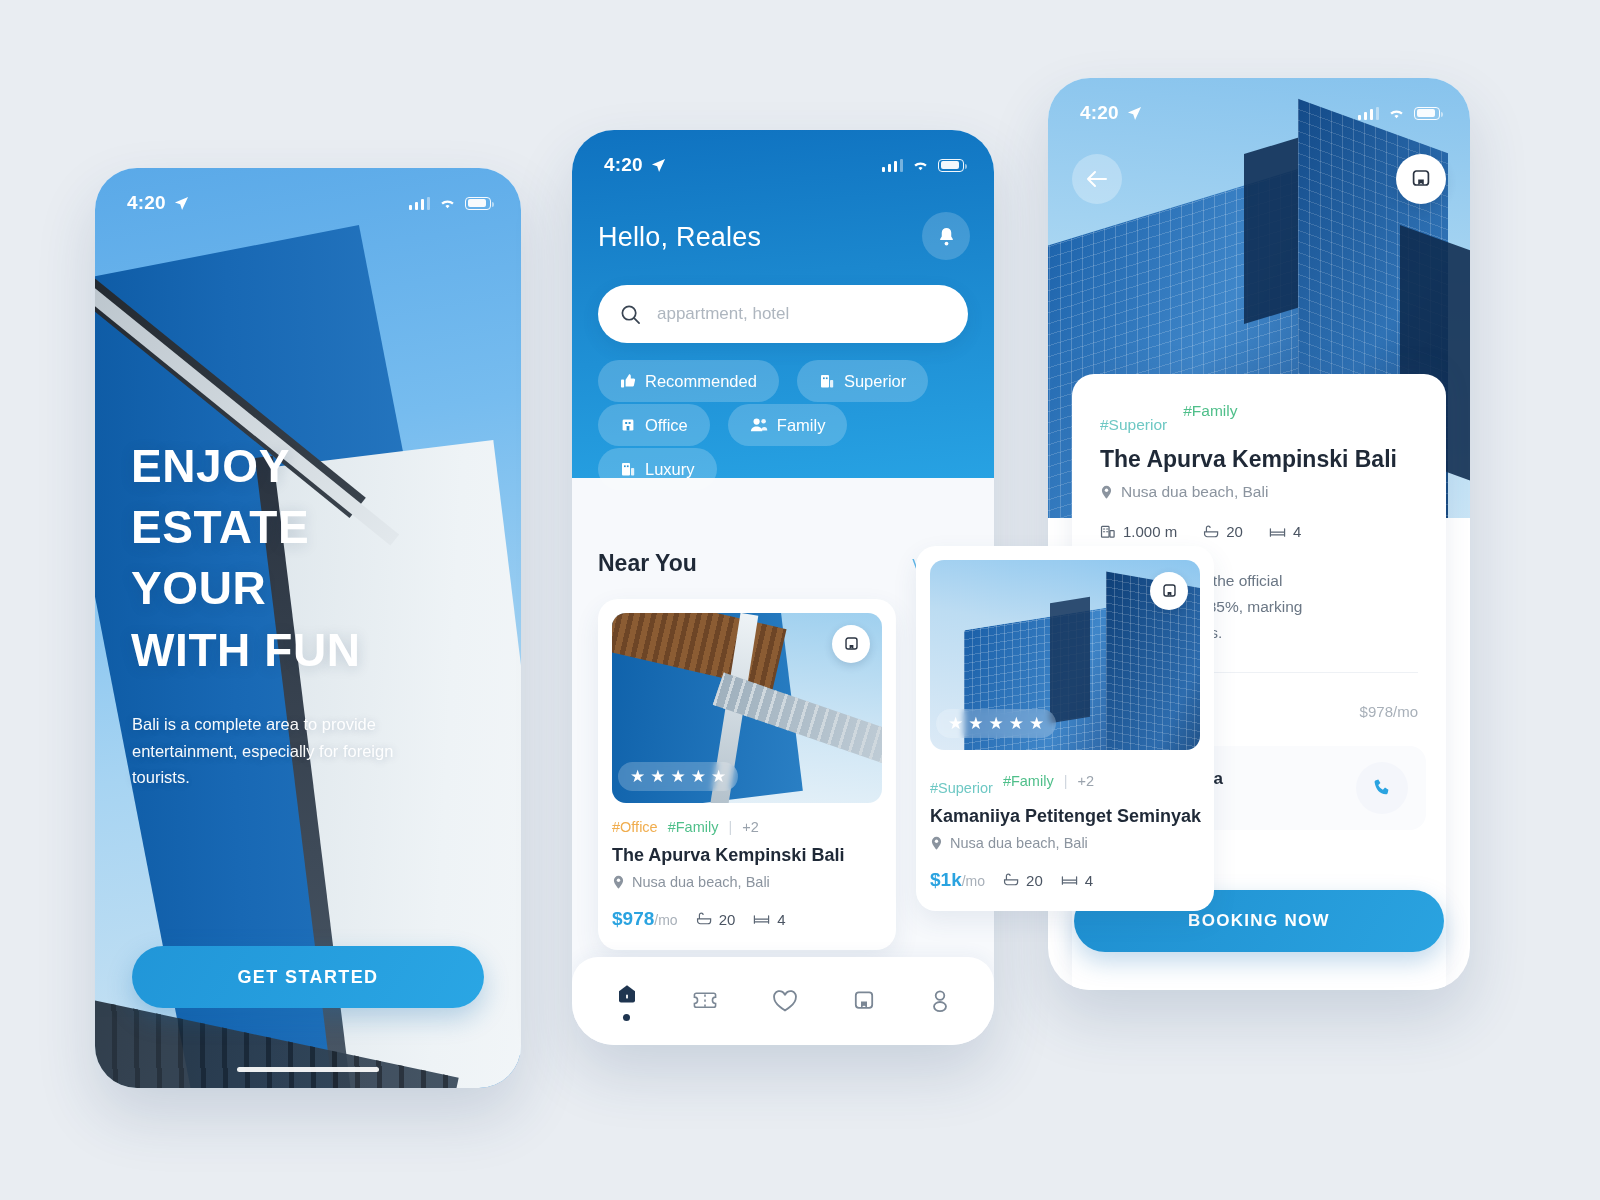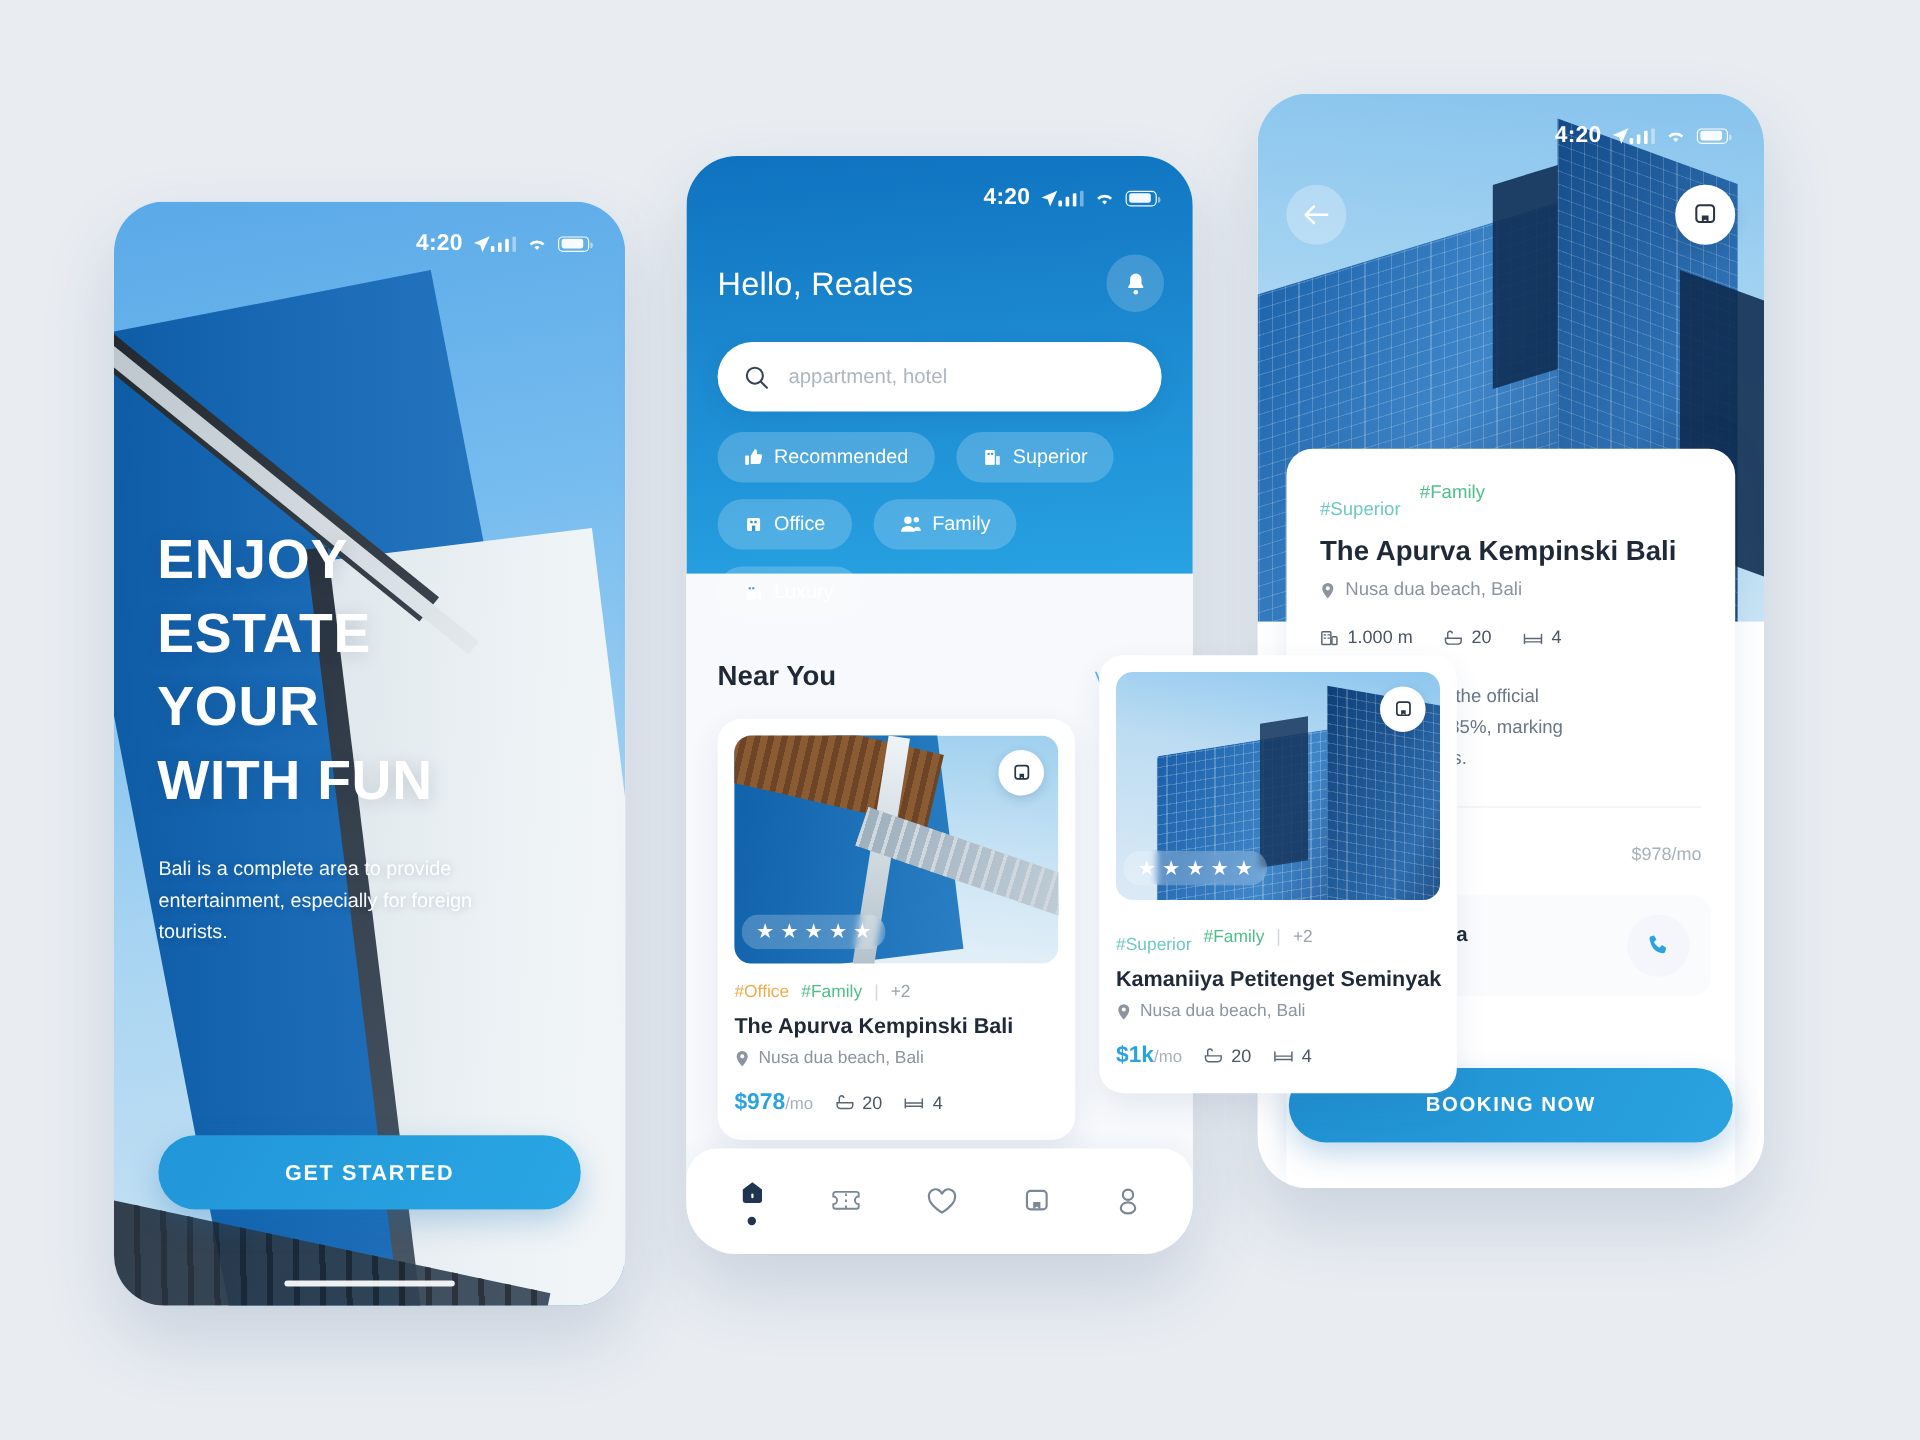--- a/index.html
+++ b/index.html
@@ -21,21 +21,21 @@
   .phone.p1 { left: 95px;  top: 168px; width: 426px; height: 920px;
               box-shadow: 0 28px 60px rgba(40,70,110,.16); }
   .phone.p2 { left: 572px; top: 130px; width: 422px; height: 915px;
               box-shadow: 0 28px 60px rgba(40,70,110,.16); }
   .phone.p3 { left: 1048px;top: 78px;  width: 422px; height: 912px;
               box-shadow: 0 28px 60px rgba(40,70,110,.16); }
 
   
   .statusbar {
     position: absolute; top: 0; left: 0; right: 0; height: 54px;
-    display: flex; align-items: center; justify-content: flex-end;
+    display: flex; align-items: center; justify-content: space-between;
     padding: 16px 30px 0 32px;
     z-index: 30;
   }
   .sb-left { display: flex; align-items: center; gap: 8px; }
   .sb-time { font-size: 19px; font-weight: bold; letter-spacing: .2px; }
   .sb-right { display: flex; align-items: center; gap: 9px; }
   .sb-white, .sb-white * { color: #fff; fill: #fff; }
 
   .bars { display: flex; align-items: flex-end; gap: 2.5px; height: 13px; }
   .bars i { display: block; width: 3.5px; background: currentColor; border-radius: 1px; }
@@ -113,21 +113,21 @@
     position:absolute; top:155px; left:26px; right:26px; height: 58px;
     background:#fff; border-radius: 30px; display:flex; align-items:center;
     padding: 0 22px; gap: 16px; box-shadow: 0 6px 18px rgba(10,60,110,.10);
   }
   .search-box input {
     border:none; outline:none; flex:1; font-size: 17px; color:#35404d;
     font-family: inherit; background: transparent;
   }
   .search-box input::placeholder { color:#aeb6bf; }
   .chips { position:absolute; top:230px; left:26px; right:20px;
-           display:flex; flex-wrap: wrap; gap: 14px 18px; }
+           display:flex; flex-wrap: wrap; gap: 2px 18px; }
   .chip {
     display:flex; align-items:center; gap: 9px;
     height: 42px; padding: 0 22px; border-radius: 22px; border:none;
     background: rgba(255,255,255,.20); color:#fff; font-size: 16.5px;
     cursor:pointer; font-family: inherit;
   }
   .p2-body { position:absolute; top:348px; left:0; right:0; bottom:0;
              background:#f7f9fc; z-index: 4; }
   .sec-head { display:flex; align-items: baseline; justify-content: space-between;
               padding: 28px 26px 0 26px; }

